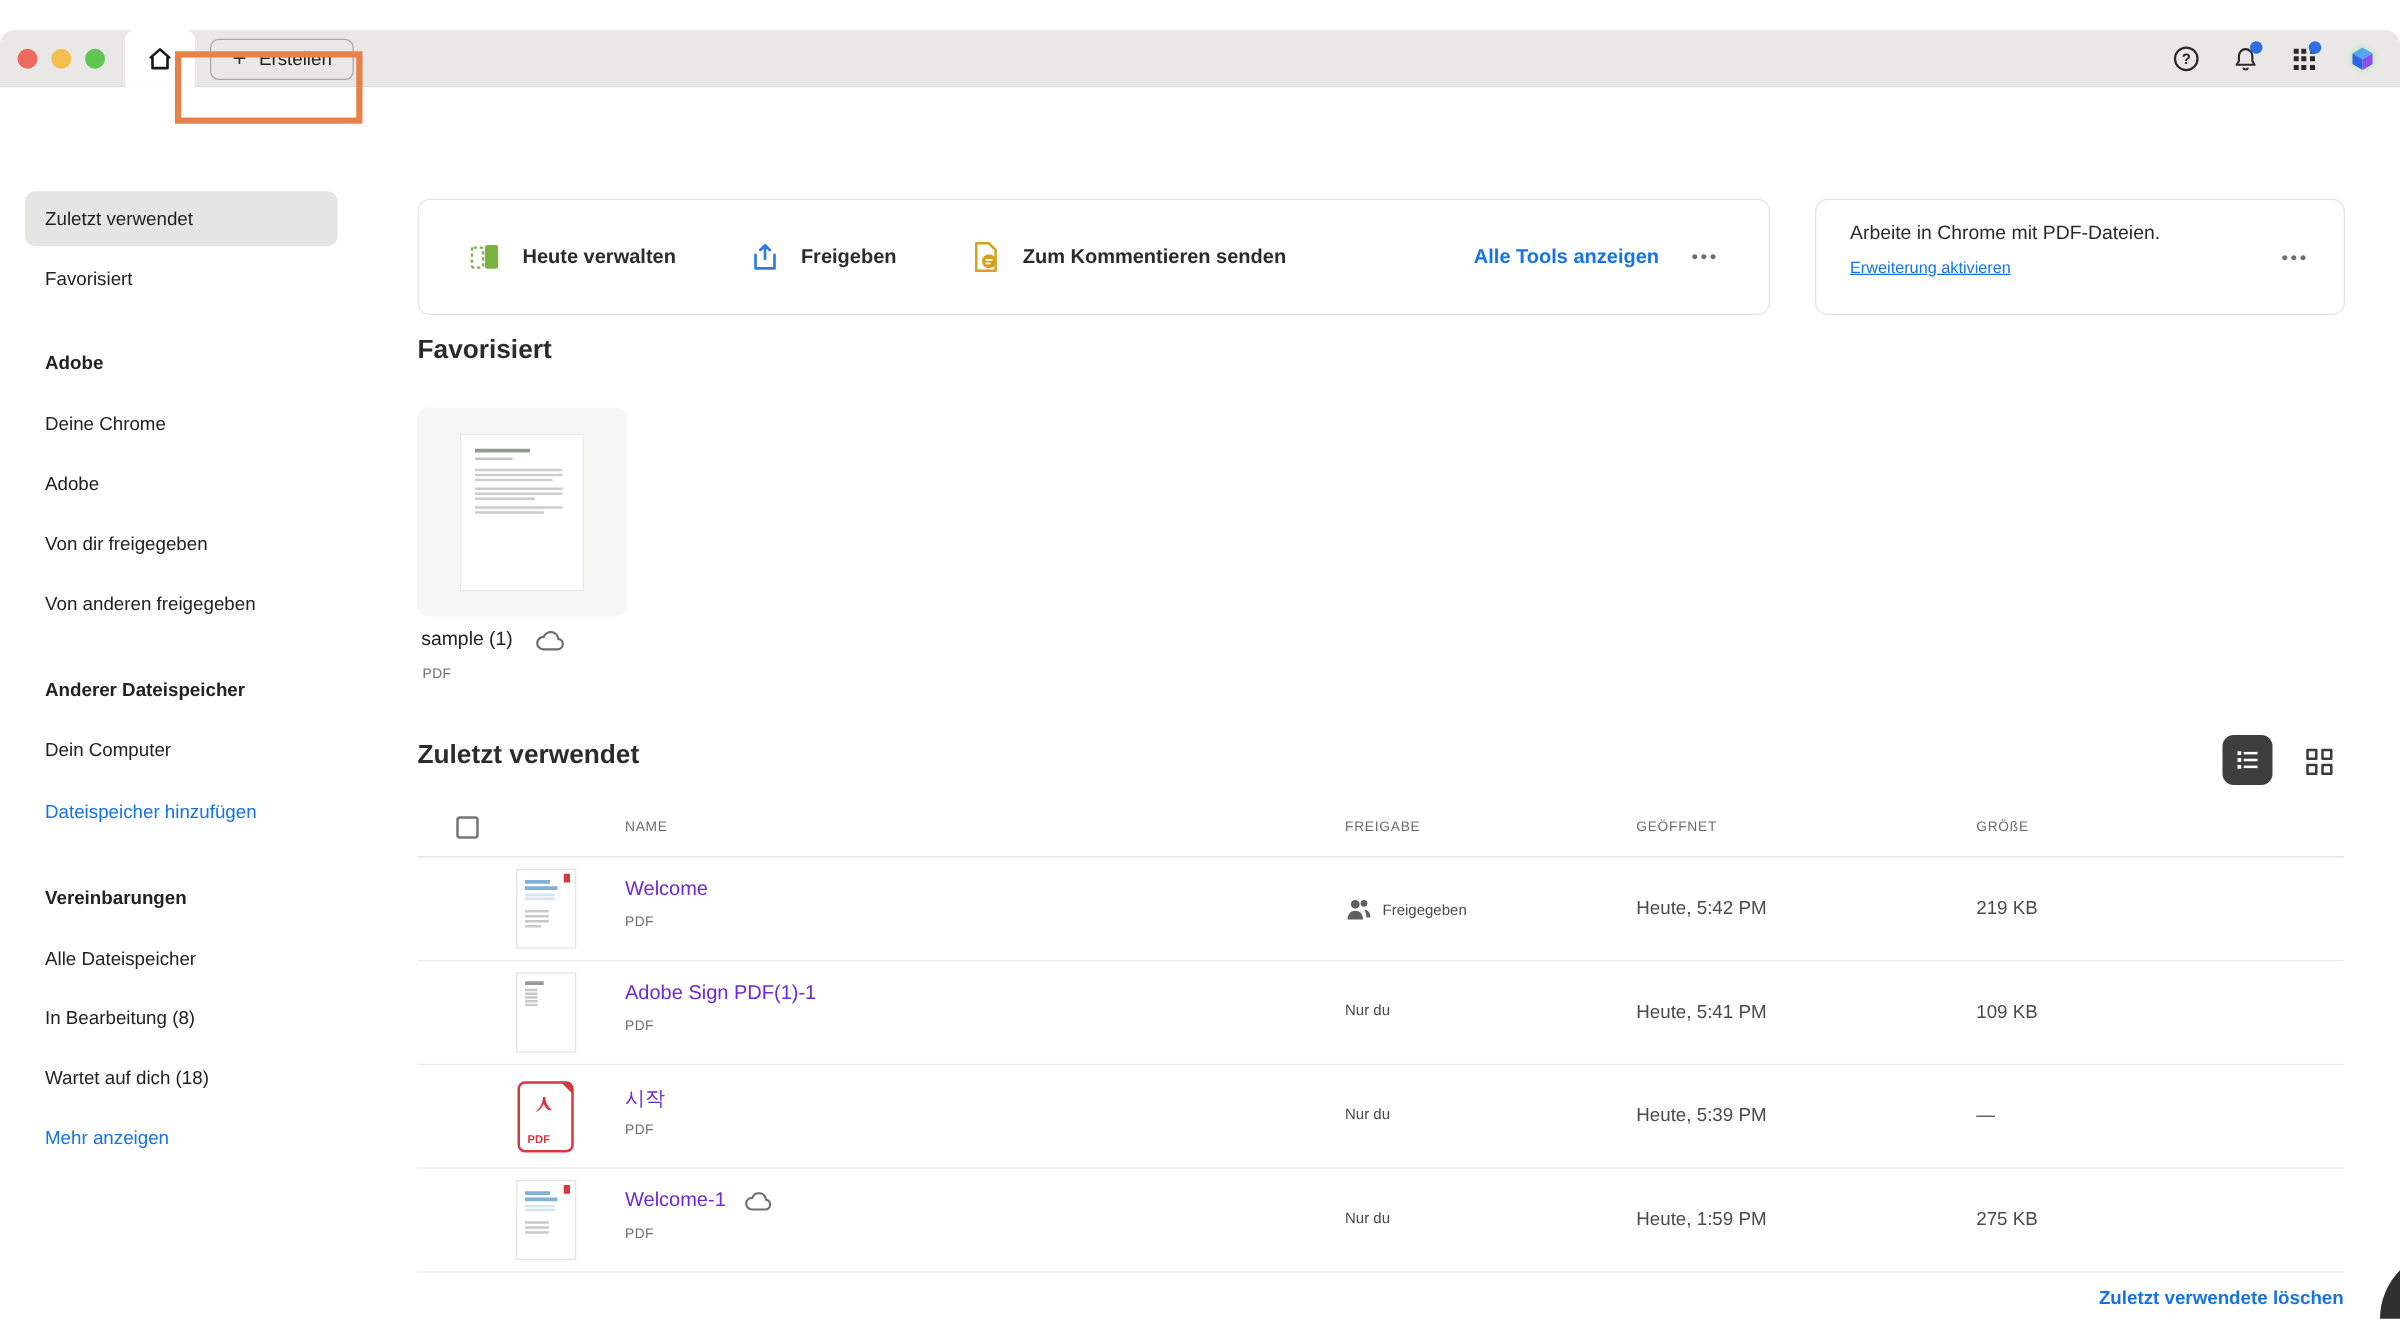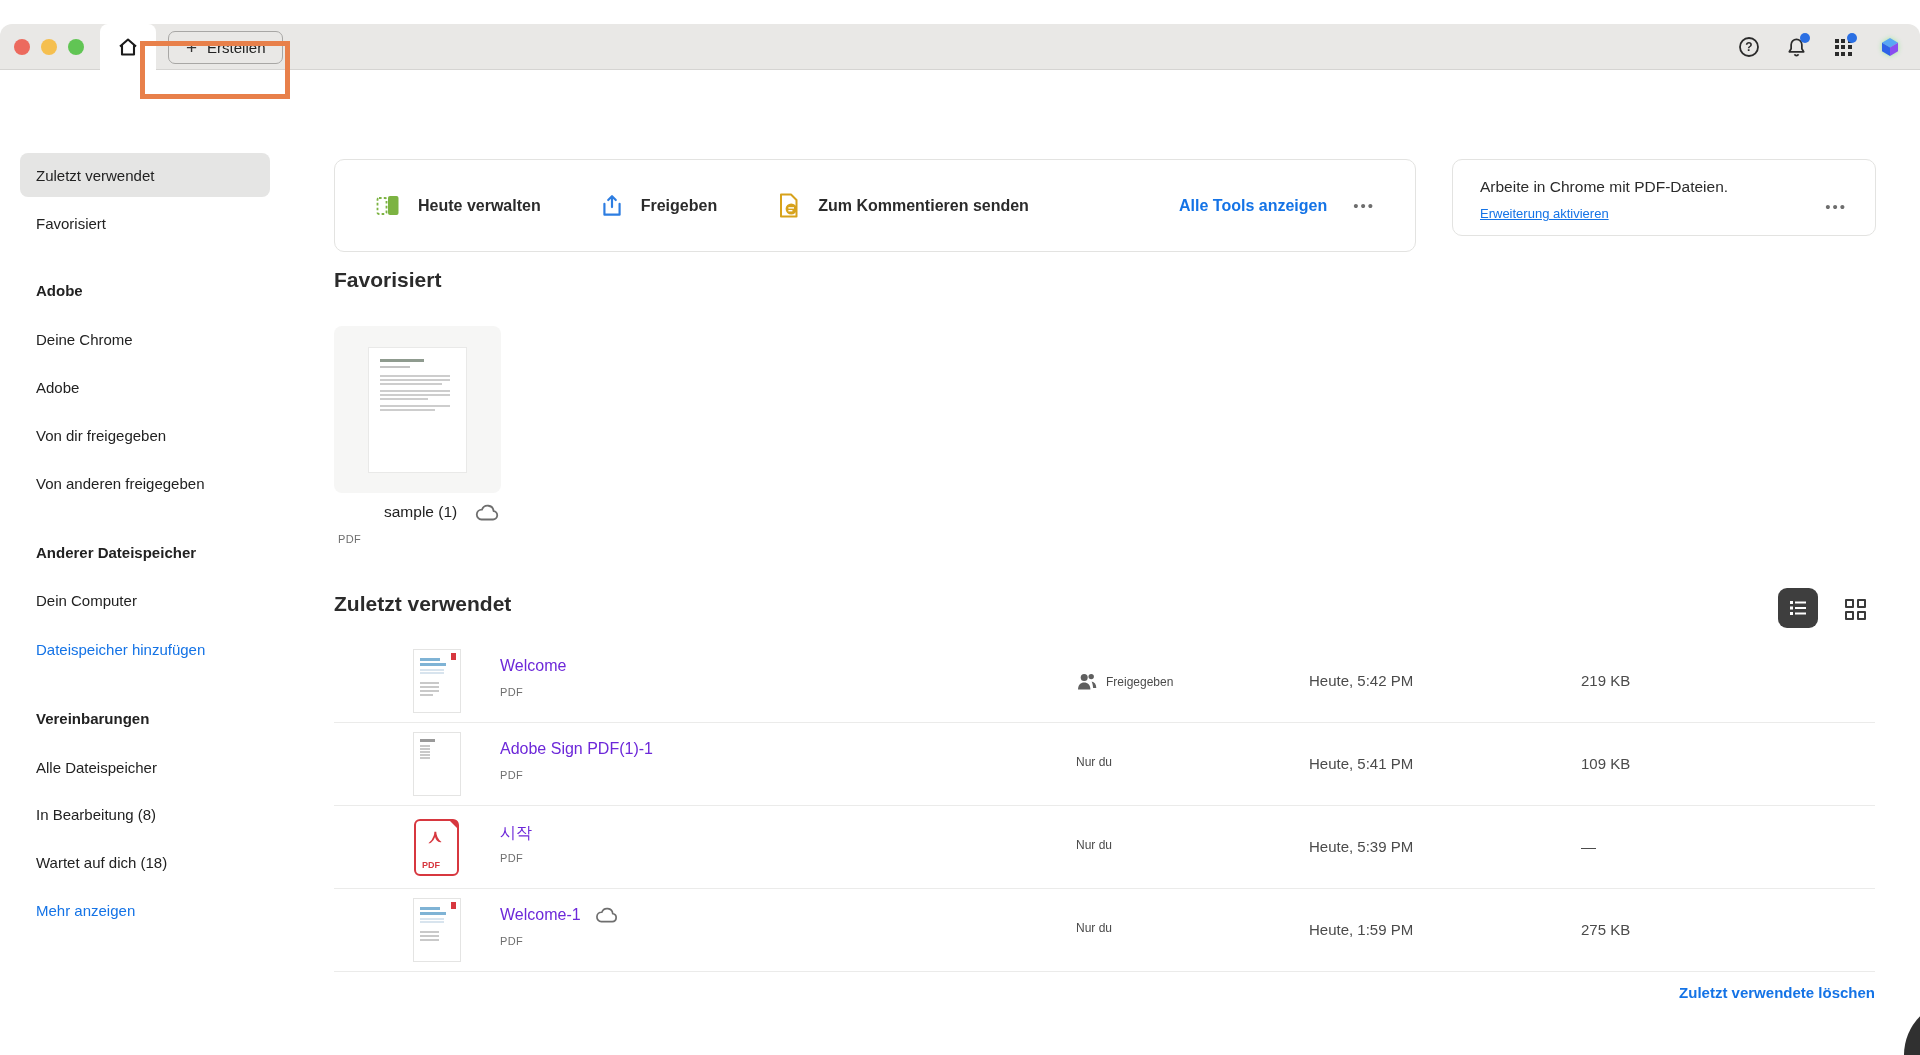--- a/index.html
+++ b/index.html
@@ -42,36 +42,36 @@
   .side-head { font-weight:700; cursor:default; }
   .side-link { color:#1473E6; }
 
   
   .tools-card { position:absolute; left:334px; top:159px; width:1082px; height:93px; background:#fff;
     border:1px solid #E3E3E1; border-radius:10px; display:flex; align-items:center; padding:0 40px; }
   .tool { display:flex; align-items:center; gap:16px; font-size:16px; font-weight:700; color:#2B2B2B; cursor:pointer; margin-right:58px; }
   .all-tools { margin-left:auto; font-size:16px; font-weight:700; color:#1473E6; cursor:pointer; }
   .dots { color:#6E6E6E; font-size:15px; letter-spacing:2px; cursor:pointer; }
   .tools-card .dots { margin-left:26px; }
-  .promo-card { position:absolute; left:1452px; top:159px; width:424px; height:77px; background:#fff;
+  .promo-card { position:absolute; left:1452px; top:159px; width:424px; height:93px; background:#fff;
     border:1px solid #E3E3E1; border-radius:10px; }
   .promo-title { position:absolute; left:27px; top:18px; font-size:15.5px; color:#2B2B2B; }
   .promo-link { position:absolute; left:27px; top:46px; font-size:13px; color:#1473E6; text-decoration:underline; cursor:pointer; }
   .promo-card .dots { position:absolute; right:28px; top:38px; }
 
   
   .fav-heading { position:absolute; left:334px; top:268px; font-size:21px; font-weight:700; color:#2B2B2B; }
   .fav-card { position:absolute; left:334px; top:326px; width:167px; height:167px; background:#F6F6F5;
     border-radius:8px; display:flex; align-items:center; justify-content:center; cursor:pointer; }
   .fav-page { width:97px; height:124px; background:#fff; box-shadow:0 0 0 1px #E9E9E8; position:relative; }
   .fp-title { position:absolute; left:11px; top:11px; width:44px; height:3px; background:#8F9B8F; }
   .fp-sub { position:absolute; left:11px; top:18px; width:30px; height:2px; background:#C4C4C4; }
   .fp-line { position:absolute; left:11px; height:2px; background:#CDCDCD; }
   .fav-name-row { position:absolute; left:337px; top:503px; display:flex; align-items:center; gap:18px; }
-  .fav-name { font-size:15.5px; color:#222;margin-left:47px; }
+  .fav-name { font-size:15.5px; color:#222; }
   .fav-type { position:absolute; left:338px; top:533px; font-size:11px; color:#6E6E6E; letter-spacing:.4px; }
 
   
   .recent-heading { position:absolute; left:334px; top:592px; font-size:21px; font-weight:700; color:#2B2B2B; }
   .view-list-btn { position:absolute; left:1778px; top:588px; width:40px; height:40px; background:#3E3E3E;
     border-radius:9px; display:flex; align-items:center; justify-content:center; cursor:pointer; }
   .view-grid-btn { position:absolute; left:1842px; top:596px; width:26px; height:26px; cursor:pointer;
     display:flex; align-items:center; justify-content:center; }
   .vg { display:grid; grid-template-columns:9px 9px; grid-template-rows:9px 9px; gap:3px; }
   .vg span { border:2px solid #3A3A3A; border-radius:1px; }
@@ -275,20 +275,27 @@
   <div class="view-grid-btn">
     <div class="vg">
         <span></span>
         <span></span>
         <span></span>
         <span></span>
       </div>
   </div>
 
   <div class="table">
+    <div class="t-header">
+      <div class="checkbox"></div>
+      <div class="col-label col-name">NAME</div>
+      <div class="col-label col-share">FREIGABE</div>
+      <div class="col-label col-opened">GEÖFFNET</div>
+      <div class="col-label col-size">GRÖßE</div>
+    </div>
 
     <div class="t-row">
       <div class="row-thumb">
         <div class="thumb">
           <div class="th-tag"></div>
           <div class="th-b" style="top:8px;  width:20px; height:3px; background:#7FB3D5;"></div>
           <div class="th-b" style="top:13px; width:26px; height:3px; background:#7FB3D5;"></div>
           <div class="th-b" style="top:19px; width:24px; height:1.5px; background:#D8E4EE;"></div>
           <div class="th-b" style="top:22px; width:24px; height:1.5px; background:#D8E4EE;"></div>
           <div class="th-b" style="top:32px; width:19px; height:2px; background:#C9C9C9;"></div>

